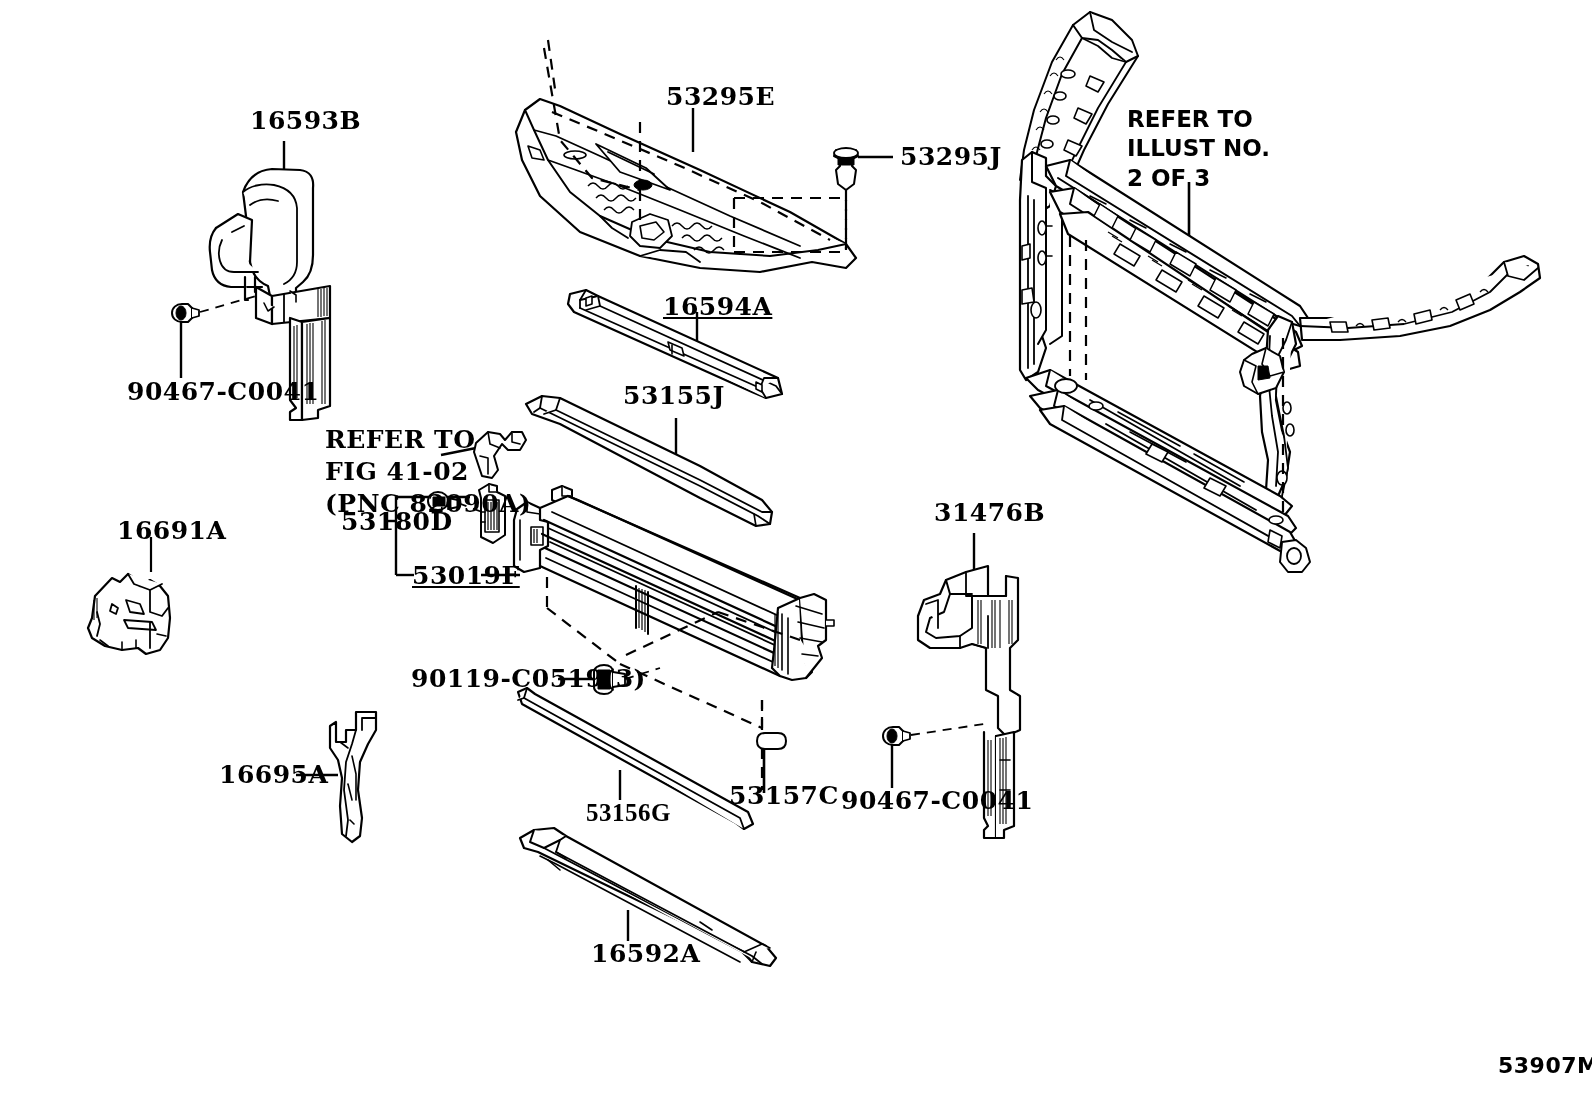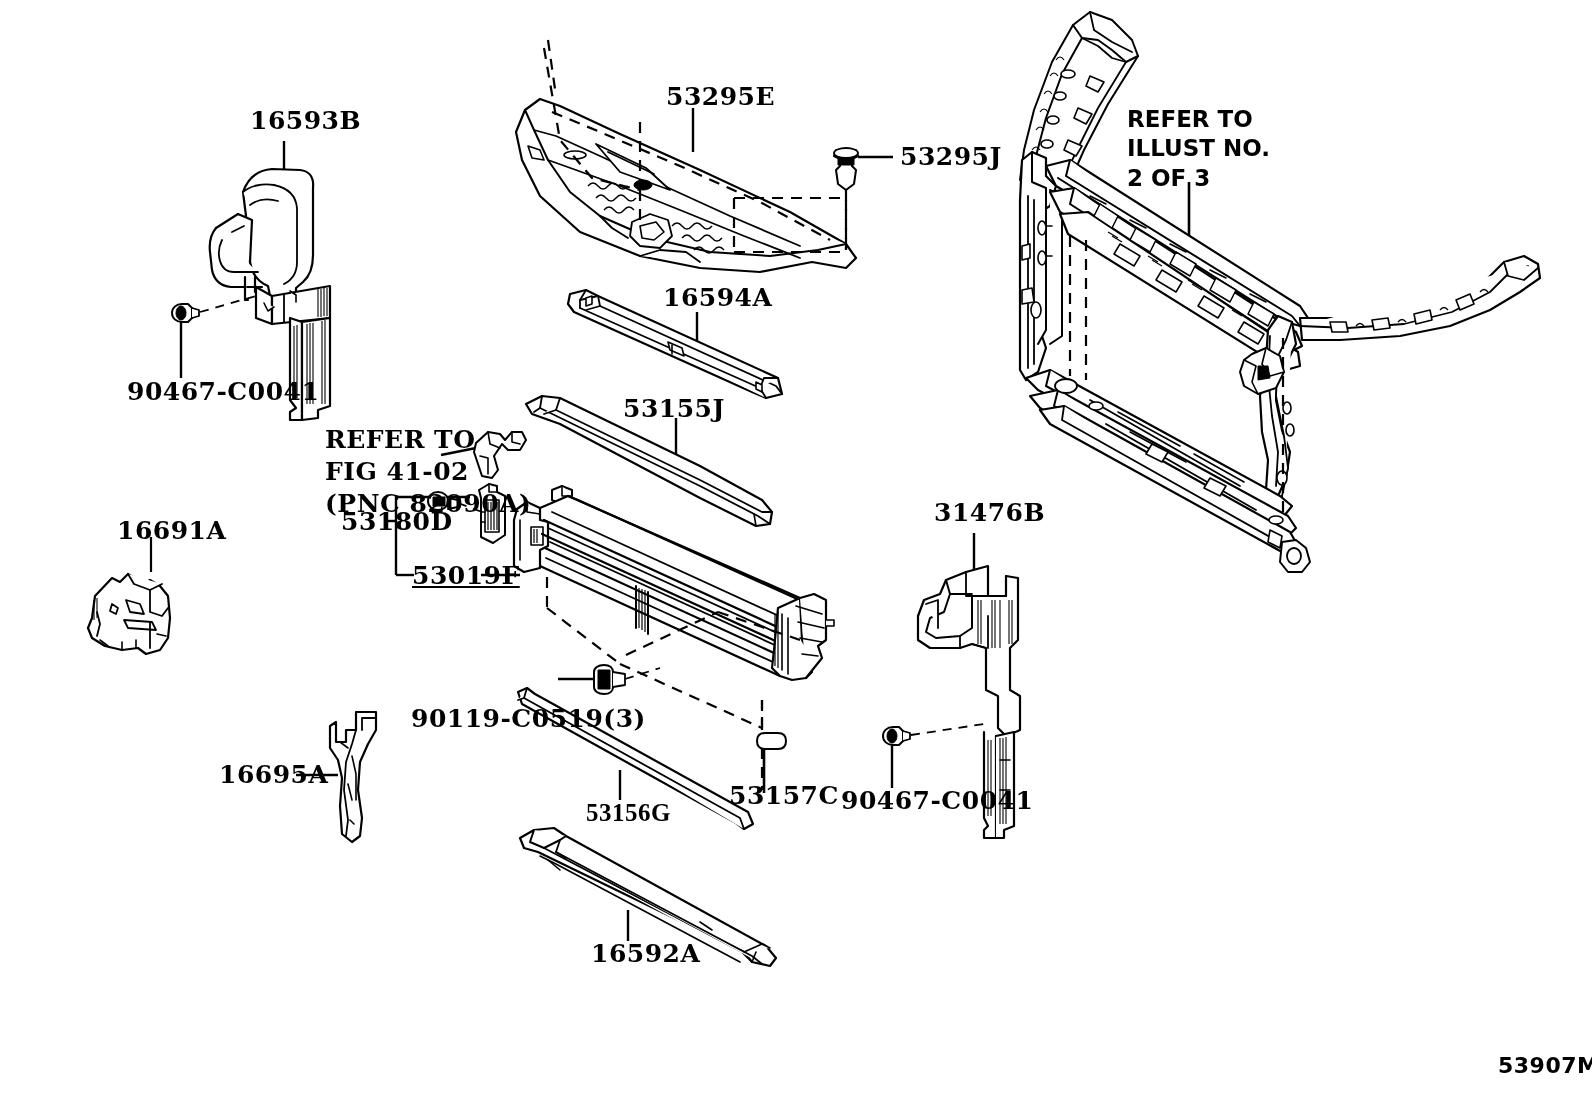--- a/index.html
+++ b/index.html
@@ -532,33 +532,33 @@
   </svg>
 
   <div class="lbl" style="left:250px;top:108px;">16593B</div>
   <div class="lbl" style="left:127px;top:379px;">90467-C0041</div>
   <div class="lbl" style="left:117px;top:498px;margin-top:20px;">16691A</div>
   <div class="lbl" style="left:219px;top:762px;">16695A</div>
 
   <div class="lbl" style="left:666px;top:84px;">53295E</div>
   <div class="lbl" style="left:900px;top:144px;">53295J</div>
 
-  <div class="lbl" style="left:663px;top:285px;">16594A</div>
-  <div class="lbl" style="left:623px;top:396px;">53155J</div>
+  <div class="lbl" style="left:663px;top:294px;text-decoration:underline;">16594A</div>
+  <div class="lbl" style="left:623px;top:383px;">53155J</div>
 
   <div class="lbl multiline" style="left:325px;top:424px;">
     <div>REFER TO</div>
     <div>FIG 41-02</div>
     <div>(PNC 82090A)</div>
   </div>
 
   <div class="lbl" style="left:309px;top:509px;margin-left:32px;">53180D</div>
   <div class="lbl" style="left:412px;top:563px;text-decoration:underline;">53019F</div>
 
-  <div class="lbl" style="left:411px;top:666px;margin-top:40px;">90119-C0519(3)</div>
+  <div class="lbl" style="left:411px;top:666px;">90119-C0519(3)</div>
   <div class="lbl" style="left:586px;top:800px;font-family:Liberation Serif, serif;">53156G</div>
   <div class="lbl" style="left:729px;top:783px;">53157C</div>
   <div class="lbl" style="left:591px;top:941px;">16592A</div>
 
   <div class="lbl" style="left:934px;top:500px;">31476B</div>
   <div class="lbl" style="left:841px;top:788px;">90467-C0041</div>
 
   <div class="lbl sans multiline" style="left:1127px;top:105px;">
     <div>REFER TO</div>
     <div>ILLUST NO.</div>

